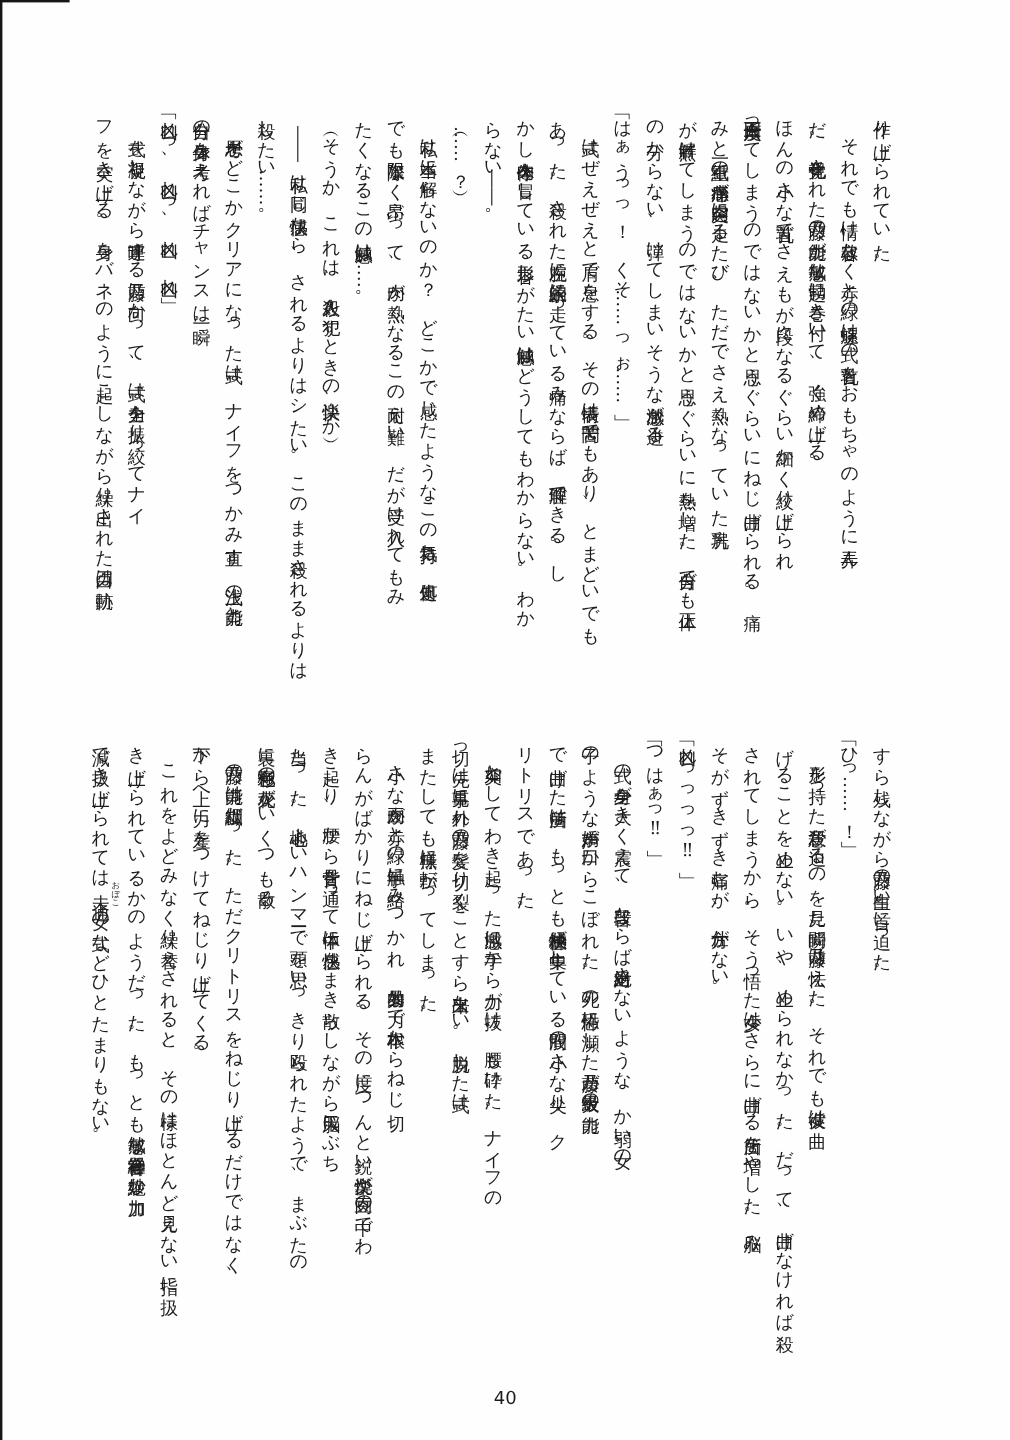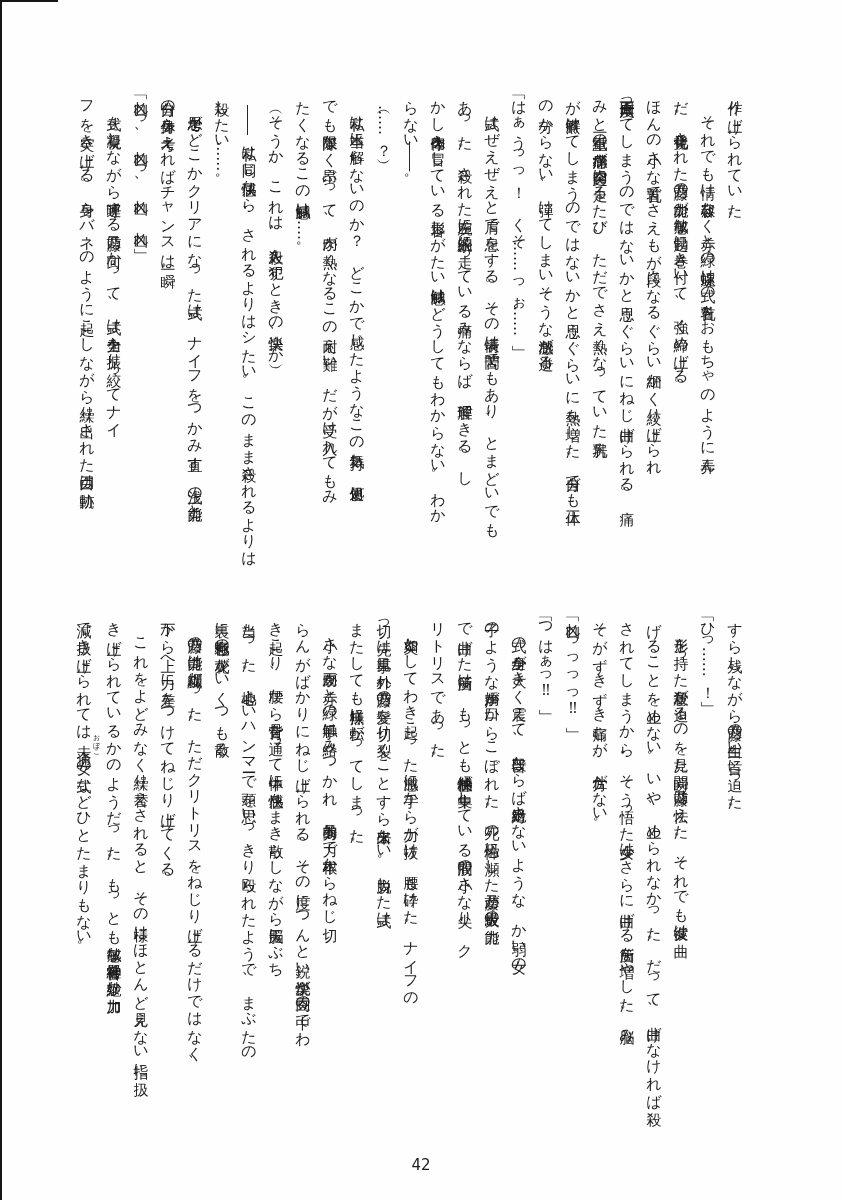--- a/index.html
+++ b/index.html
@@ -110,14 +110,14 @@
       <p class="tcol">き起こり、腰から背骨を通って体中に快感をまき散らしながら脳天にぶち</p>
       <p class="tcol">当たった。心地よいハンマーで頭を思いっきり殴られたようで、まぶたの</p>
       <p class="tcol">裏に極彩色の火花がいくつも散る。</p>
       <p class="tcol indent">藤乃の能力は繊細だった。ただクリトリスをねじり上げるだけではなく、</p>
       <p class="tcol">下から上へ力に差をつけてねじり上げてくる。</p>
       <p class="tcol indent">これをよどみなく繰り替えされると、その様はほとんど見えない指に扱</p>
       <p class="tcol">き上げられているかのようだった。もっとも敏感な神経器官を絶妙な力加</p>
       <p class="tcol">減で扱き上げられては<ruby>未通女<rt>おぼこ</rt></ruby>の式などひとたまりもない。</p>
     </div>
 
-  <div class="page-number">42</div>
+  <div class="page-number">40</div>
 </div>
 
 </body></html>

